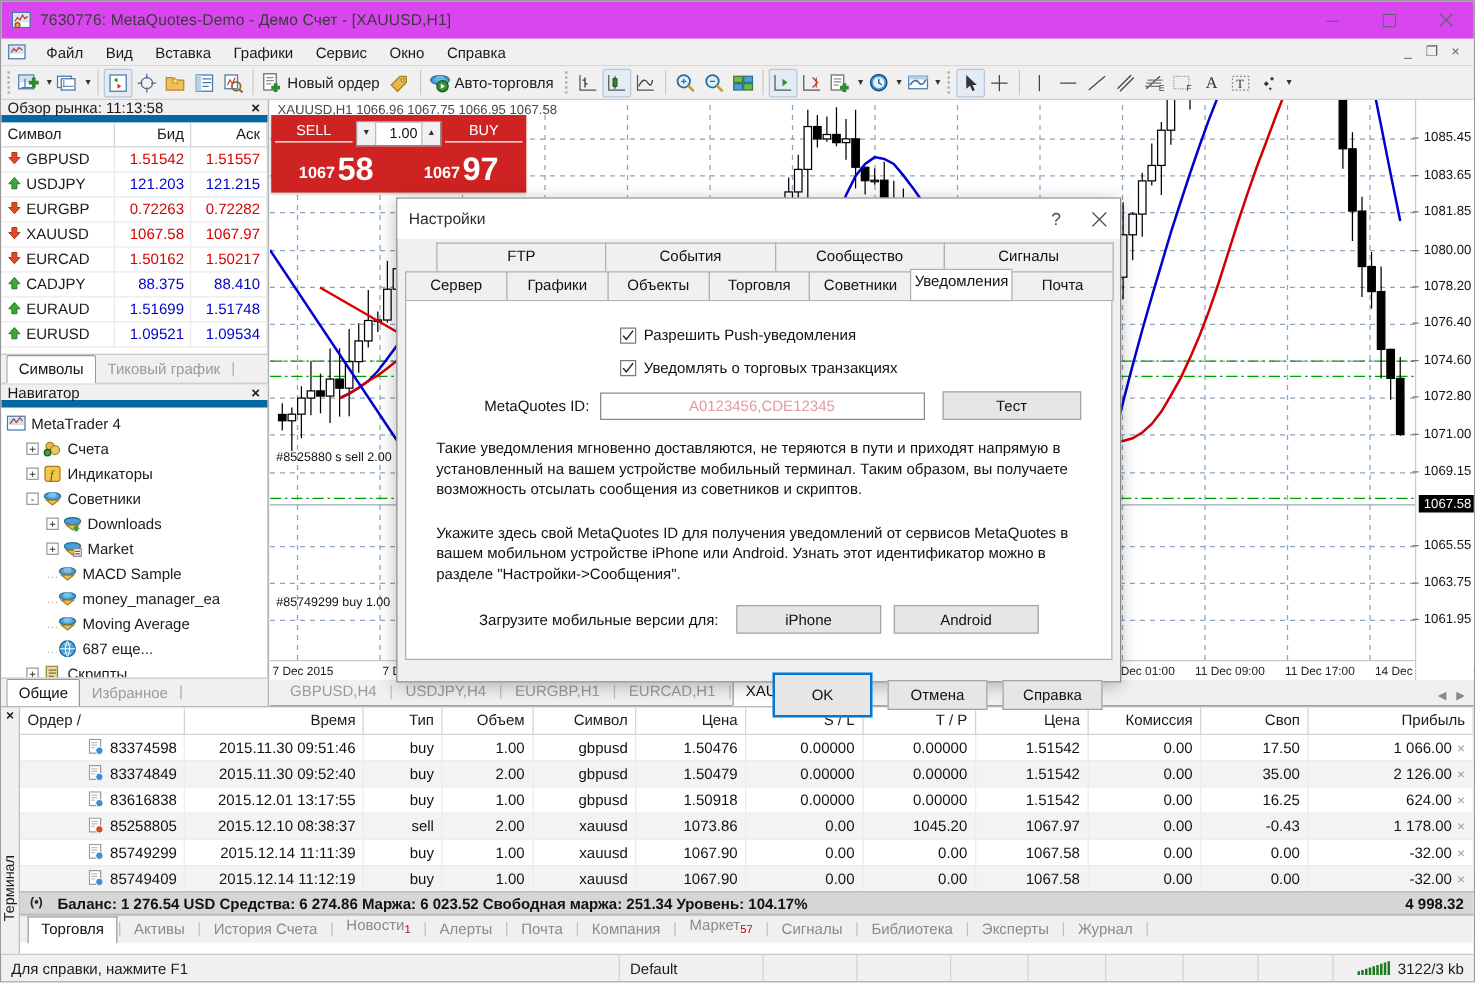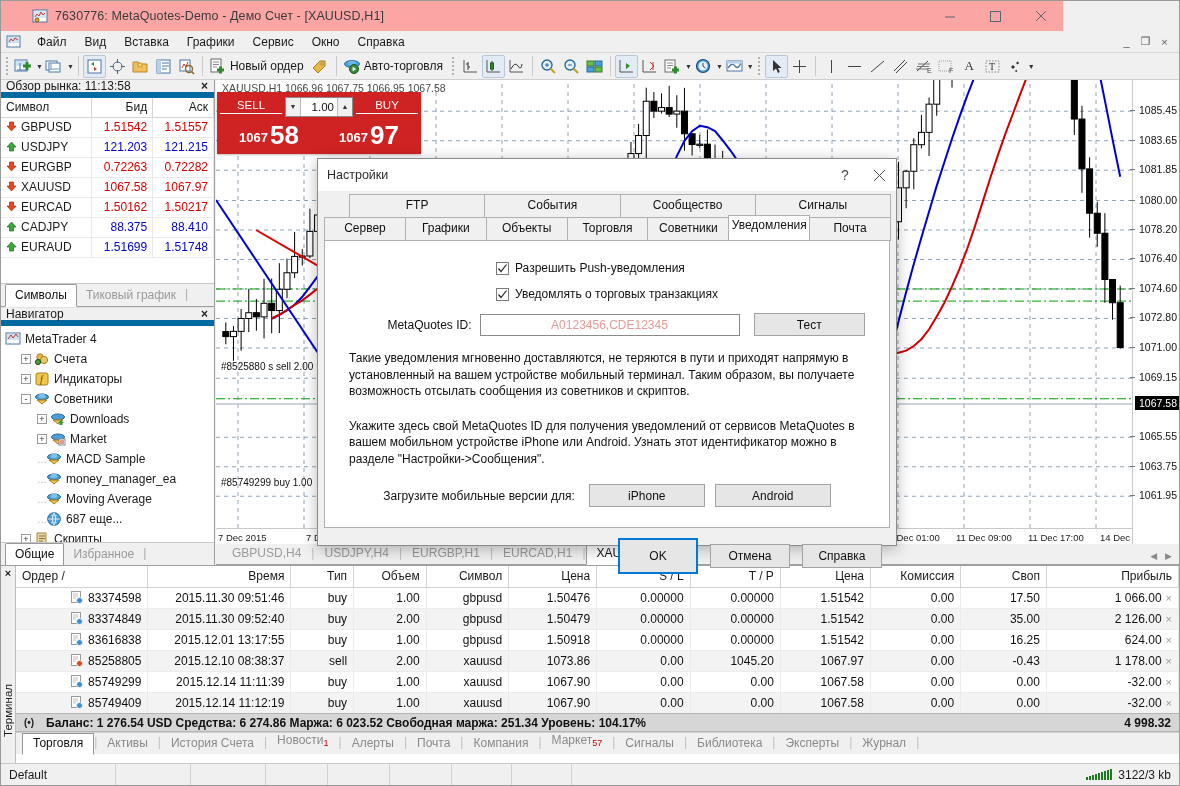--- a/index.html
+++ b/index.html
@@ -15,23 +15,23 @@
   #app {
     position: relative;
     width: 1180px; height: 786px;
     background: #f0f0f0;
     border: 1px solid #9a9a9a;
     overflow: hidden;
   }
 
   
   .titlebar {
-    position: absolute; left:0; top:0; width: 1062px; height: 30px;
-    background: #fca5a5;
-    display: flex; align-items: center; padding-left: 23px;
+    position: absolute; left:0; top:0; width: 1178px; height: 30px;
+    background: #d946ef;
+    display: flex; align-items: center;
   }
   .title-icon {
     width: 16px; height: 16px; margin-left: 8px; margin-right: 7px;
     position: relative; flex: none;
   }
   .title-text {
     font-size: 12.5px; color: #3b3b3b; letter-spacing: .1px;
   }
   .win-btns { margin-left: auto; display: flex; height: 30px; }
   .win-btn {
@@ -677,20 +677,27 @@
                   </svg></span>CADJPY</td>
               <td class="num up">88.375</td>
               <td class="num up">88.410</td>
             </tr>
             <tr>
               <td class="sym"><span class="arrow"><svg width="11" height="11">
                     <path d="M5.5 1 L10 6 H7.5 V10 H3.5 V6 H1z" fill="#3aa83a" stroke="#1a6a1a" stroke-width=".7"></path>
                   </svg></span>EURAUD</td>
               <td class="num up">1.51699</td>
               <td class="num up">1.51748</td>
+            </tr>
+            <tr>
+              <td class="sym"><span class="arrow"><svg width="11" height="11">
+                    <path d="M5.5 1 L10 6 H7.5 V10 H3.5 V6 H1z" fill="#3aa83a" stroke="#1a6a1a" stroke-width=".7"></path>
+                  </svg></span>EURUSD</td>
+              <td class="num up">1.09521</td>
+              <td class="num up">1.09534</td>
             </tr>
           </tbody>
       </table>
     </div>
     <div class="tabstrip">
       <div class="ptab sel">Символы</div>
       <div class="ptab">Тиковый график</div>
       <div class="ptab-div">|</div>
     </div>
   </div>
@@ -1329,20 +1336,21 @@
         <div class="ttab">Библиотека</div>
         <span class="ttab-div">|</span>
         <div class="ttab">Эксперты</div>
         <span class="ttab-div">|</span>
         <div class="ttab">Журнал</div>
         <span class="ttab-div">|</span>
       </div>
   </div>
 
   <div class="statusbar">
+    <div class="sb-cell" style="width:495px">Для справки, нажмите F1</div>
     <div class="sb-cell" style="width:115px">Default</div>
     <div class="sb-cell" style="width:75px"></div>
     <div class="sb-cell" style="width:75px"></div>
     <div class="sb-cell" style="width:62px"></div>
     <div class="sb-cell" style="width:62px"></div>
     <div class="sb-cell" style="width:62px"></div>
     <div class="sb-cell" style="width:60px"></div>
     <div class="sb-cell" style="width:60px"></div>
     <div class="sb-cell" style="border-right:none;flex:1;justify-content:flex-end;">
       <span class="sb-bars">

